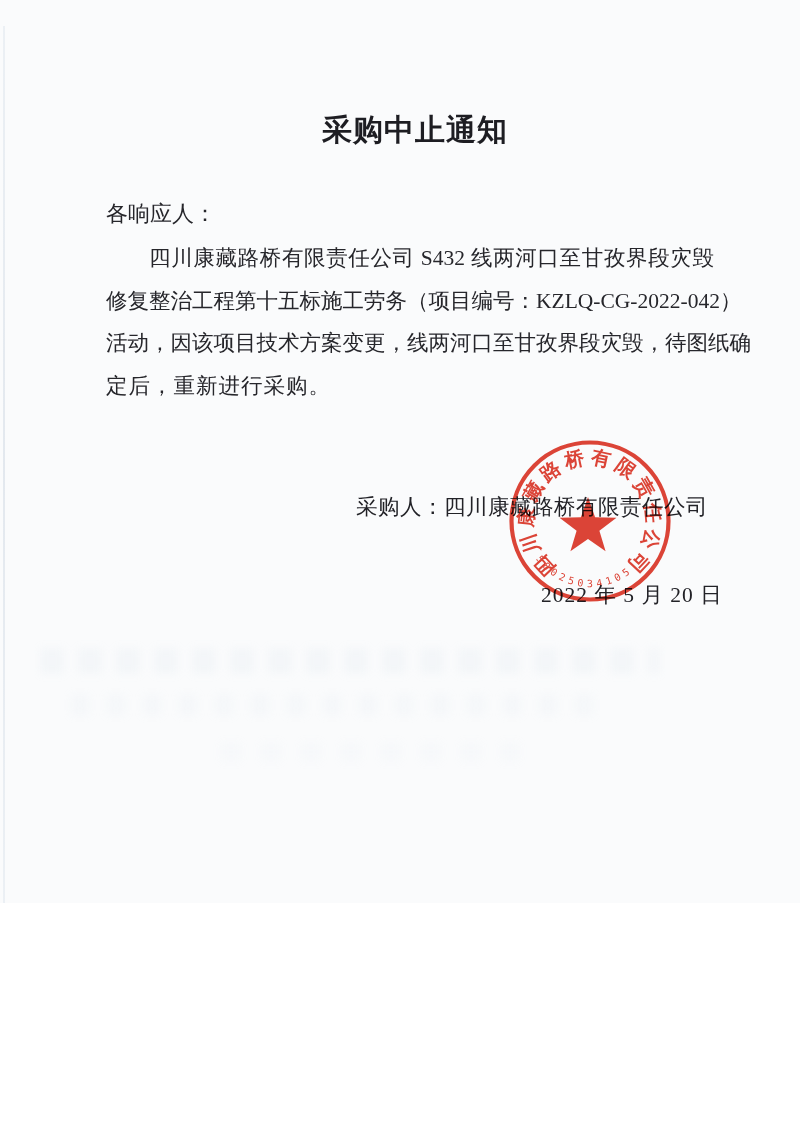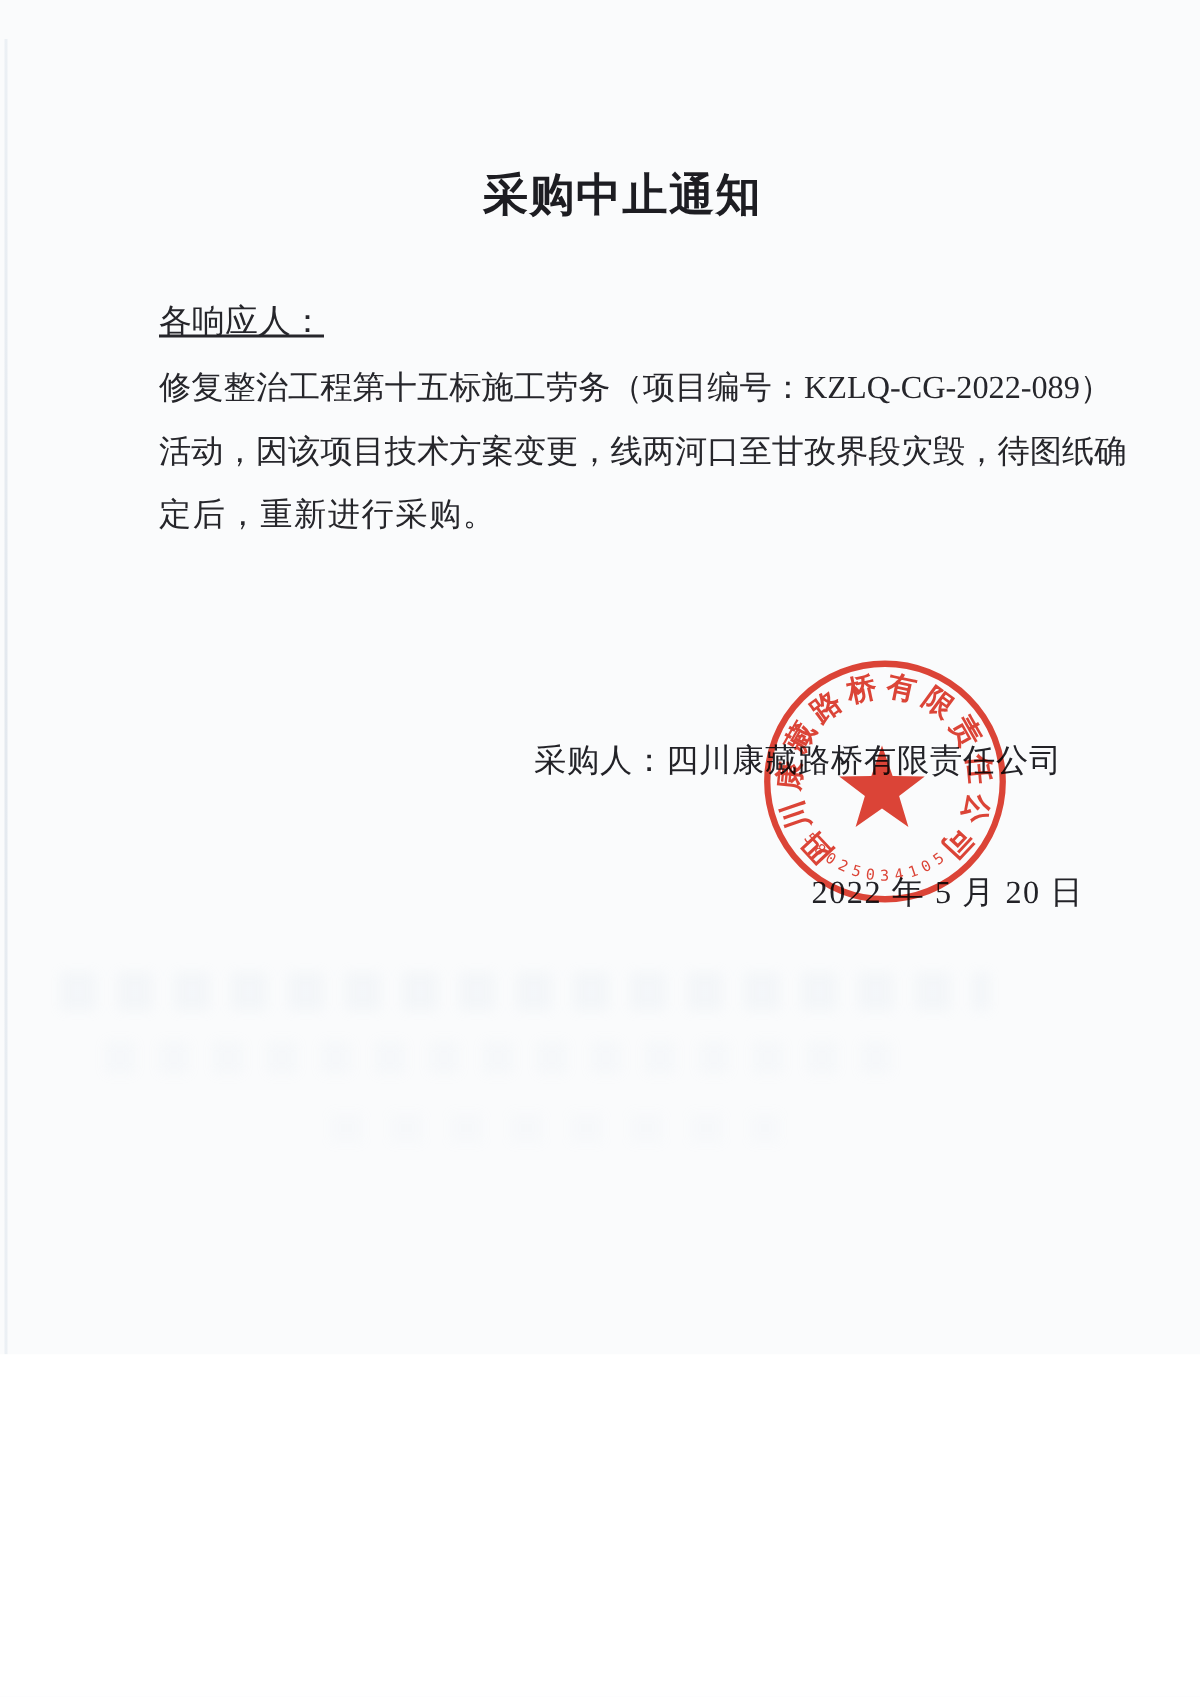--- a/index.html
+++ b/index.html
@@ -17,21 +17,21 @@
     opacity:.85;
   }
   .doc-title{
     position:absolute;left:0;top:110px;width:830px;
     text-align:center;
     font-size:30px;font-weight:bold;color:#1d1d22;
     letter-spacing:1px;
   }
   .salutation{
     position:absolute;left:106px;top:199px;
-    font-size:22px;color:#26262b;text-decoration:underline;
+    font-size:22px;color:#26262b;
   }
   .body-block{
     position:absolute;left:106px;top:237px;width:608px;
     font-size:21.5px;line-height:42.6px;color:#26262b;
   }
   .body-line{
     text-align:justify;
     text-align-last:justify;
     white-space:nowrap;
   }
@@ -79,21 +79,22 @@
 
 <div class="page">
 
   <div class="scan-edge"></div>
 
   <div class="doc-title">采购中止通知</div>
 
   <div class="salutation">各响应人：</div>
 
   <div class="body-block">
-    <div class="body-line">修复整治工程第十五标施工劳务（项目编号：KZLQ-CG-2022-089）</div>
+    <div class="body-line indent">四川康藏路桥有限责任公司 S432 线两河口至甘孜界段灾毁</div>
+    <div class="body-line">修复整治工程第十五标施工劳务（项目编号：KZLQ-CG-2022-042）</div>
     <div class="body-line">活动，因该项目技术方案变更，线两河口至甘孜界段灾毁，待图纸确</div>
     <div class="body-line last">定后，重新进行采购。</div>
   </div>
 
   <div class="signature">采购人：四川康藏路桥有限责任公司</div>
 
   <div class="doc-date">2022 年 5 月 20 日</div>
 
   <svg class="seal" width="180" height="178" viewBox="500 432 180 178">
     <defs>

